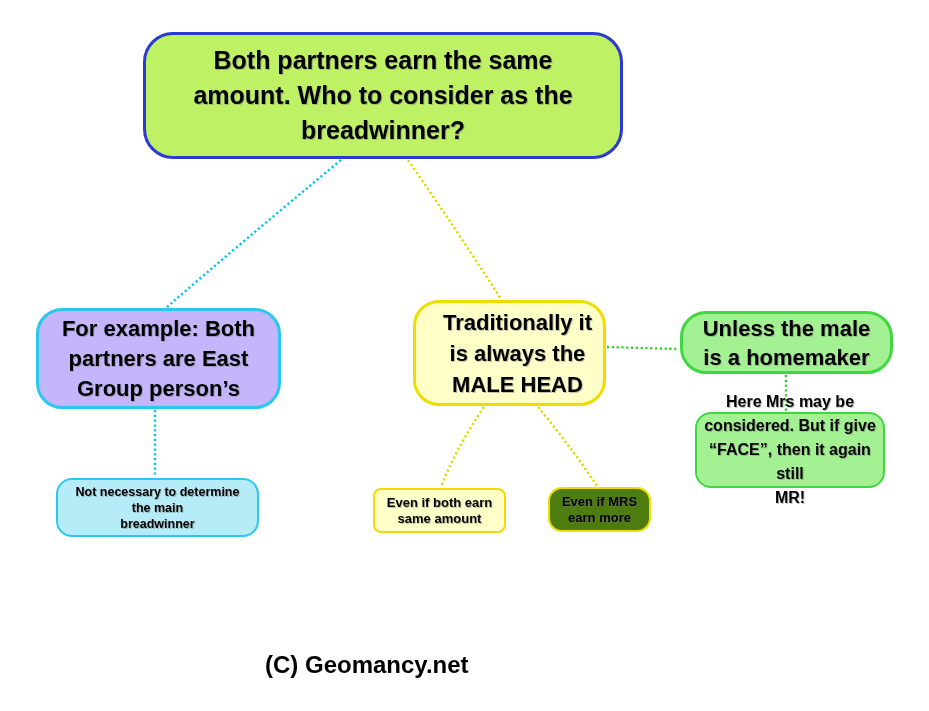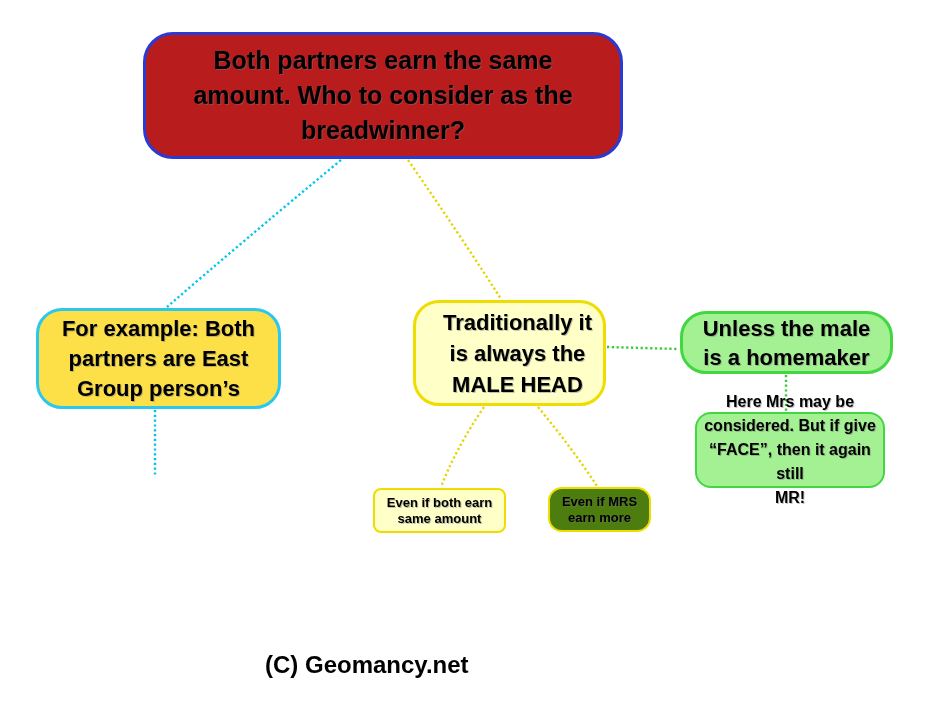--- a/index.html
+++ b/index.html
@@ -97,32 +97,37 @@
   <svg class="connector-layer" viewBox="0 0 929 711">
     <path class="connector" d="M 341,160 Q 242,242 167,307" stroke="#00c4f0"></path>
     <path class="connector" d="M 408,160 Q 458,232 501,299" stroke="#e6d400"></path>
     <path class="connector" d="M 155,410 L 155,477" stroke="#00c4f0"></path>
     <path class="connector" d="M 484,407 Q 456,448 441,487" stroke="#e6d400"></path>
     <path class="connector" d="M 538,407 Q 572,448 597,486" stroke="#e6d400"></path>
     <path class="connector" d="M 607,347 L 679,349" stroke="#33cc33"></path>
     <path class="connector" d="M 786,375 L 786,411" stroke="#33cc33"></path>
   </svg>
 
-  <div class="node node-root" style="background-color: #b91c1c; border-color: rgb(42, 58, 210);">
+  <div class="node node-root" style="background-color: #bef264; border-color: rgb(42, 58, 210);">
     <span class="node-label">Both partners earn the same
 amount. Who to consider as the
 breadwinner?</span>
   </div>
 
-  <div class="node node-example" style="background-color: #fde047; border-color: rgb(44, 199, 239); align-items: center;">
+  <div class="node node-example" style="background-color: #c4b5fd; border-color: rgb(44, 199, 239); align-items: center;">
     <span class="node-label">For example: Both
 partners are East
 Group person’s</span>
   </div>
 
+  <div class="node node-not-necessary" style="background-color: rgb(181, 236, 248); border-color: rgb(44, 199, 239);">
+    <span class="node-label">Not necessary to determine
+the main
+breadwinner</span>
+  </div>
 
   <div class="node node-traditionally" style="background-color: rgb(255, 255, 200); border-color: rgb(238, 221, 0); padding-left: 16px;">
     <span class="node-label">Traditionally it
 is always the
 MALE HEAD</span>
   </div>
 
   <div class="node node-even-both" style="background-color: rgb(255, 255, 200); border-color: rgb(238, 221, 0);">
     <span class="node-label">Even if both earn
 same amount</span>

